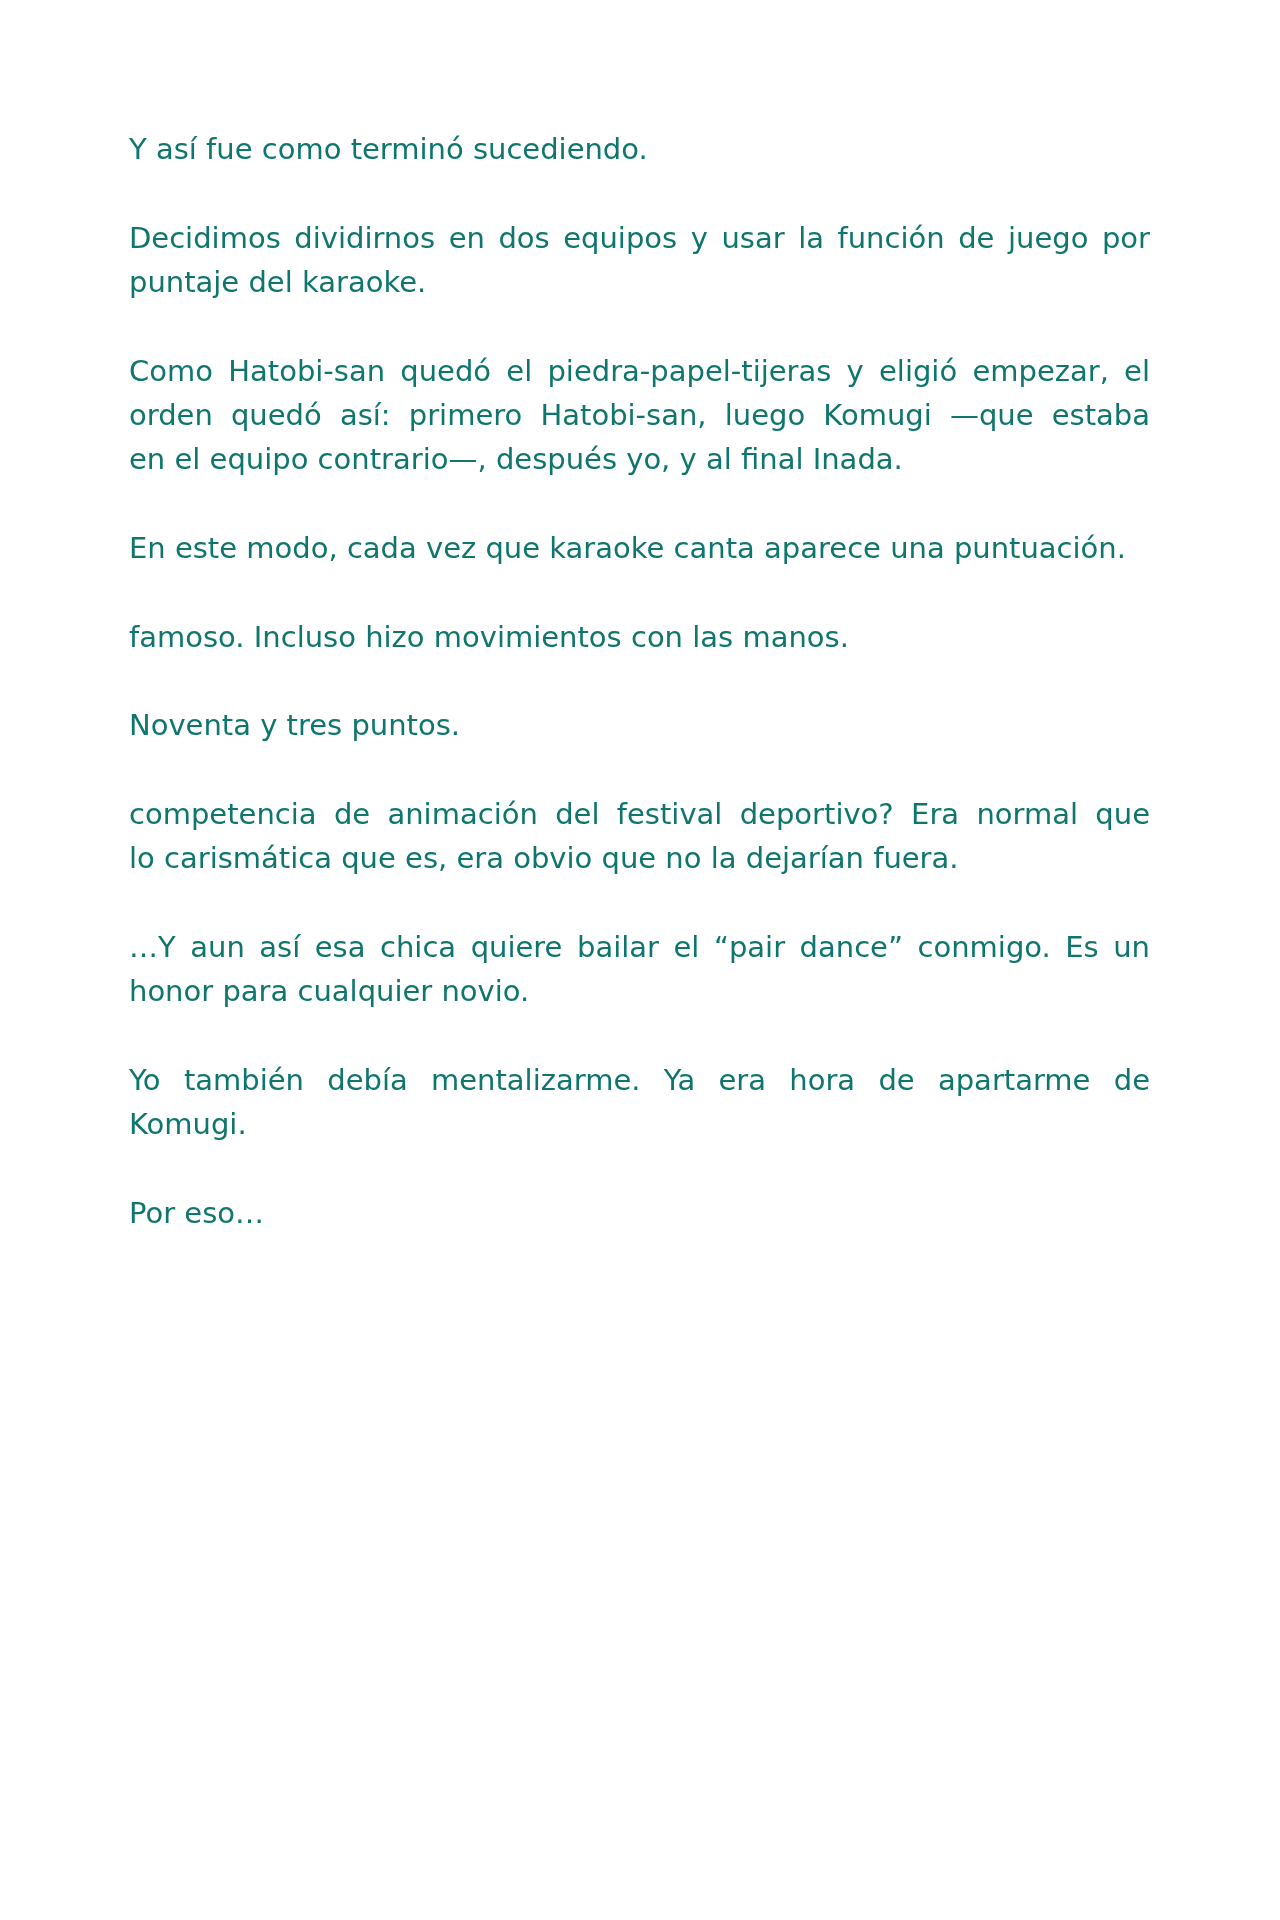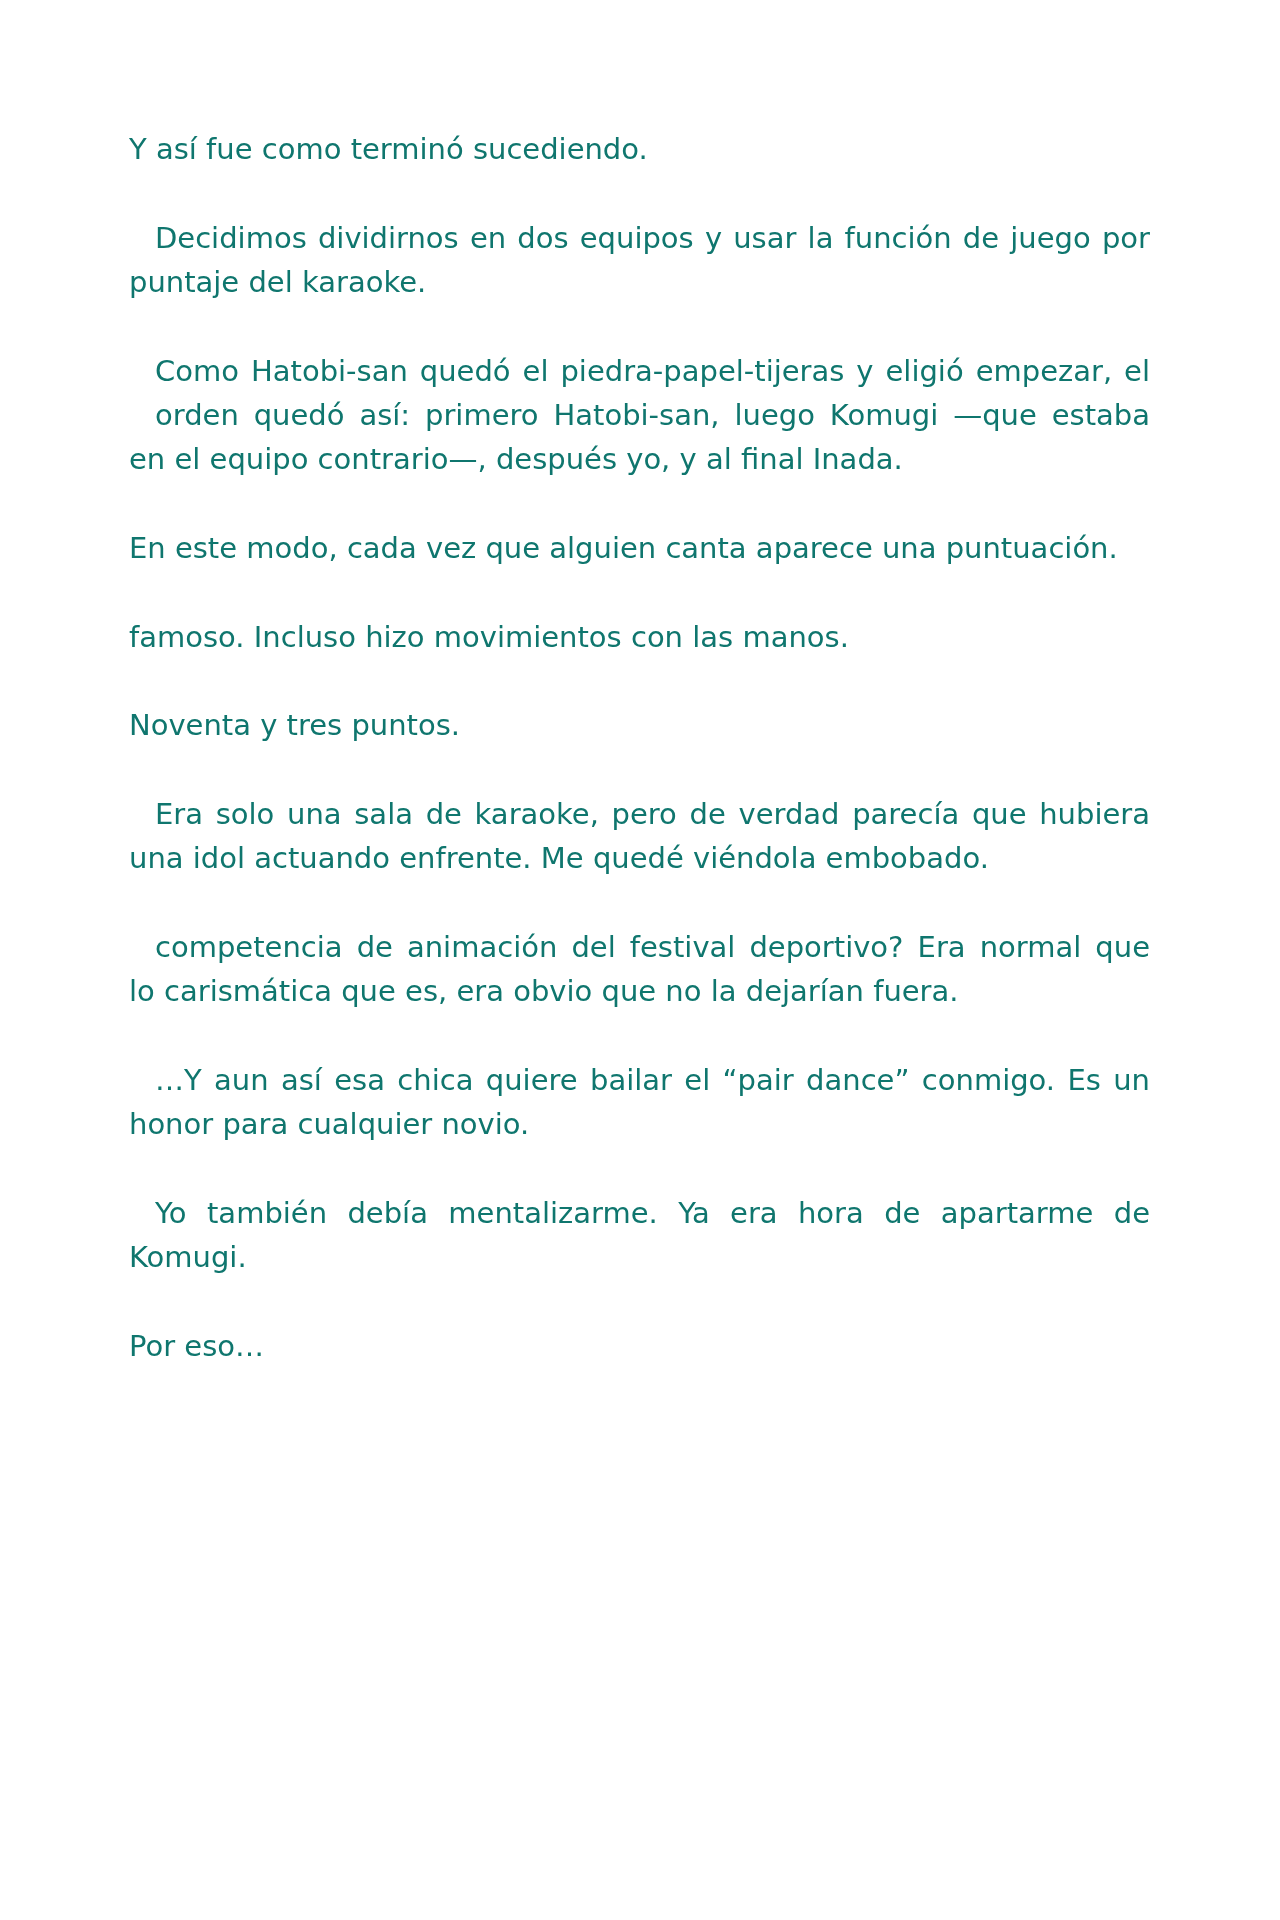--- a/index.html
+++ b/index.html
@@ -32,51 +32,46 @@
       height: 44.33px;
       white-space: nowrap;
       overflow: visible;
       text-align: left;
     }
     .line.justify {
       text-align: justify;
       text-align-last: justify;
       white-space: normal;
       overflow: hidden;
-      margin-left: 26px;
     }
   </style>
 </head>
 <body>
 
 <div class="page">
   <p class="para">
     <span class="line">Y así fue como terminó sucediendo.</span>
   </p>
   <p class="para">
     <span class="line justify">Decidimos dividirnos en dos equipos y usar la función de juego por</span>
     <span class="line">puntaje del karaoke.</span>
   </p>
   <p class="para">
     <span class="line justify">Como Hatobi-san quedó el piedra-papel-tijeras y eligió empezar, el</span>
     <span class="line justify">orden quedó así: primero Hatobi-san, luego Komugi —que estaba</span>
     <span class="line">en el equipo contrario—, después yo, y al final Inada.</span>
   </p>
   <p class="para">
-    <span class="line">En este modo, cada vez que alguien canta aparece una puntuación.</span>
+    <span class="line">En este modo, cada vez que karaoke canta aparece una puntuación.</span>
   </p>
   <p class="para">
     <span class="line">famoso. Incluso hizo movimientos con las manos.</span>
   </p>
   <p class="para">
     <span class="line">Noventa y tres puntos.</span>
-  </p>
-  <p class="para">
-    <span class="line justify">Era solo una sala de karaoke, pero de verdad parecía que hubiera</span>
-    <span class="line">una idol actuando enfrente. Me quedé viéndola embobado.</span>
   </p>
   <p class="para">
     <span class="line justify">competencia de animación del festival deportivo? Era normal que</span>
     <span class="line">lo carismática que es, era obvio que no la dejarían fuera.</span>
   </p>
   <p class="para">
     <span class="line justify">…Y aun así esa chica quiere bailar el “pair dance” conmigo. Es un</span>
     <span class="line">honor para cualquier novio.</span>
   </p>
   <p class="para">

